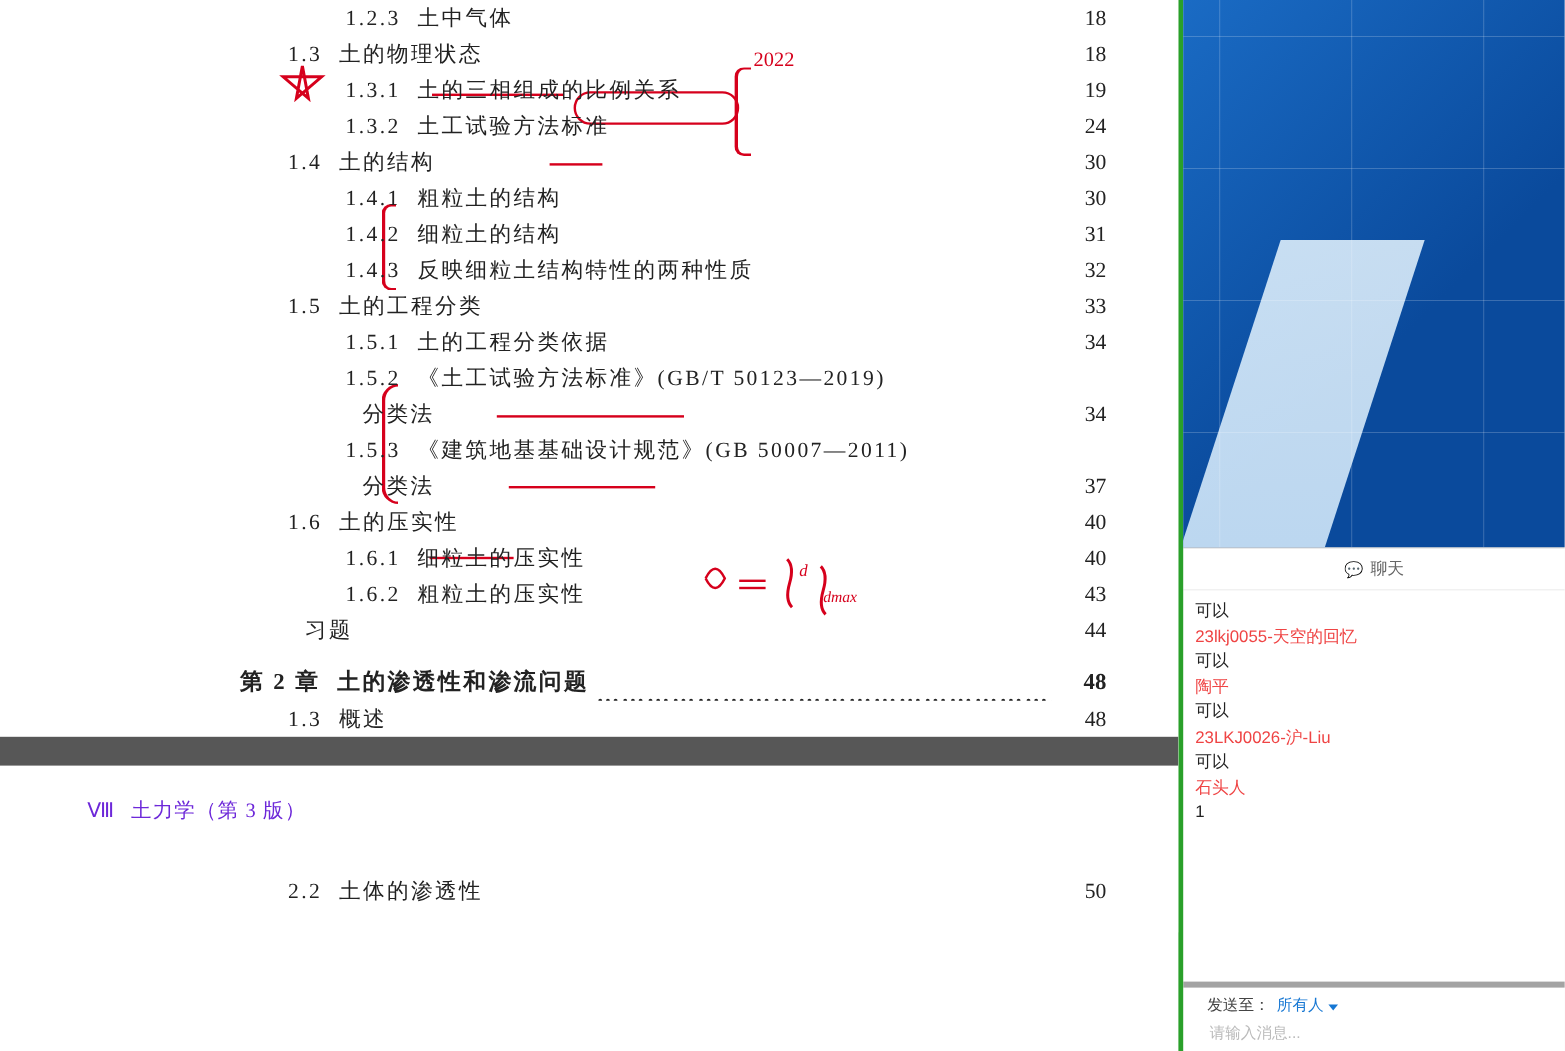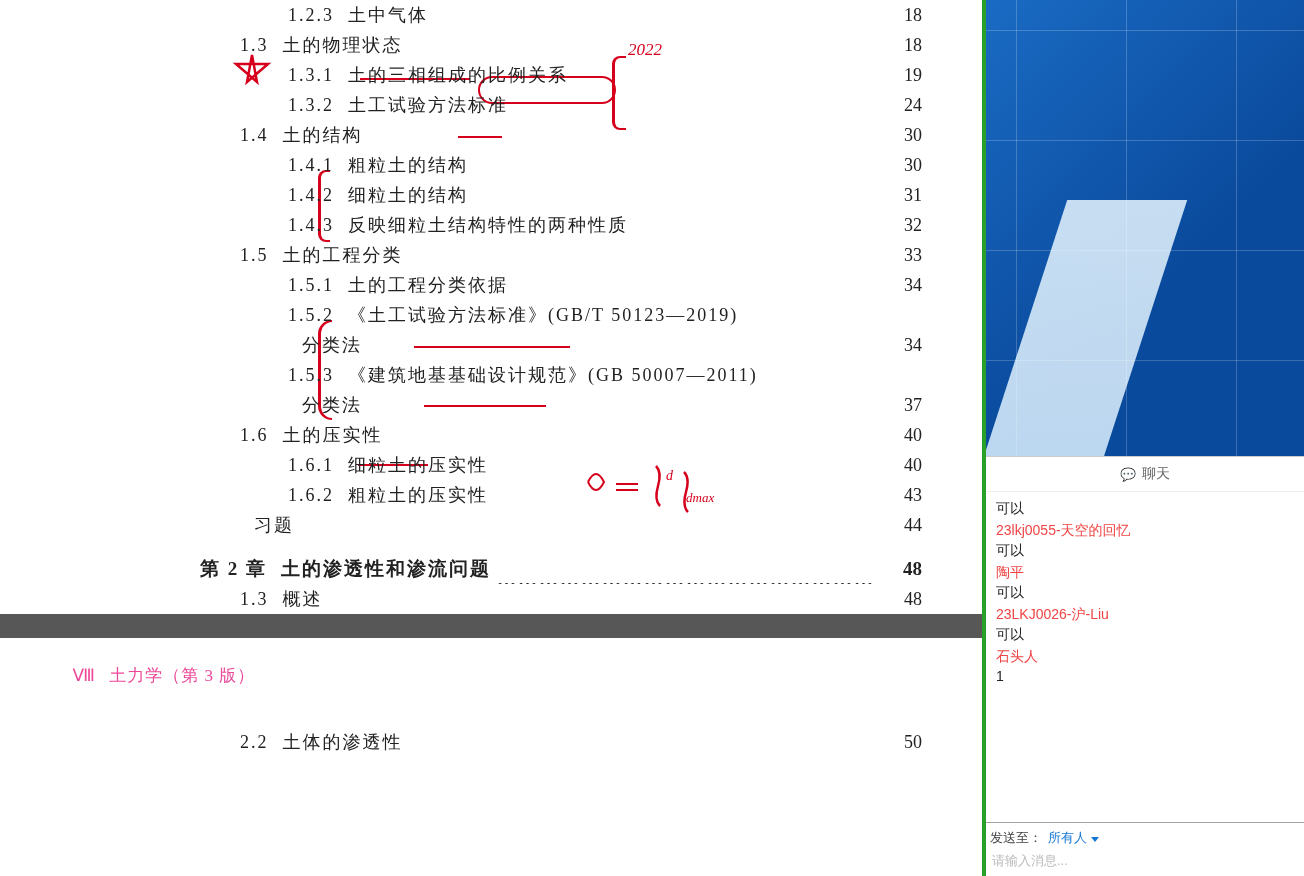--- a/index.html
+++ b/index.html
@@ -63,26 +63,26 @@
     .chapter-line .toc-num { padding-left: 140px; width: auto; font-weight: bold; }
     .xiti .toc-num { padding-left: 180px; width: auto; }
     .page-sep {
       height: 24px; background: #575757;
       margin: 0 -60px;
     }
     .footer-text {
       padding: 26px 0 0 10px;
       font-size: 17px;
       letter-spacing: 1px;
-      color: #ec4899;
+      color: #6d28d9;
     }
     .roman { display: inline-block; width: 26px; text-align: right; margin-right: 8px; }
 
     
-    .anno { position: absolute; pointer-events: none; font-style: italic; }
+    .anno { position: absolute; pointer-events: none; }
     .star {
       left: 232px; top: 52px; width: 40px; height: 40px;
     }
     .star svg path { stroke: #d6001c; stroke-width: 2.5; fill: none; }
     .h-note { color: #d6001c; font-family: "Comic Sans MS", cursive; font-size: 17px; }
     .circle-anno { border: 2px solid #d6001c; border-radius: 50%; }
     .underline-red { border-bottom: 2px solid #d6001c; position: absolute; height: 0; }
     .bracket-red {
       border-left: 3px solid #d6001c;
       border-top: 2px solid #d6001c;
@@ -133,22 +133,22 @@
       color: #666; font-size: 14px;
       border-bottom: 1px solid #eee;
       display:flex; justify-content:center; align-items:center; gap:6px;
     }
     .chat-body {
       flex:1; overflow-y:auto; padding: 6px 10px;
     }
     .msg-name { color: #ef4444; margin-top: 4px; cursor: pointer; }
     .msg-text { color: #222; margin-top: 2px; }
     .chat-footer {
-      border-top: 1px solid #a3a3a3;
-      padding: 6px 8px 2px 4px;
+      border-top: 5px solid #a3a3a3;
+      padding: 6px 8px 2px 20px;
     }
     .send-row { display:flex; align-items:center; gap:6px; font-size: 13px; color:#444; }
     .send-target { color: #1677d3; }
     .caret-down { width:0; height:0; border-left:4px solid transparent; border-right:4px solid transparent; border-top:5px solid #1677d3; display:inline-block; }
     .chat-input {
       width:100%; border: none; outline: none;
       font-size: 13px; padding: 6px 2px; color:#444;
       font-family: inherit;
     }
     .chat-input::placeholder { color:#bbb; }

